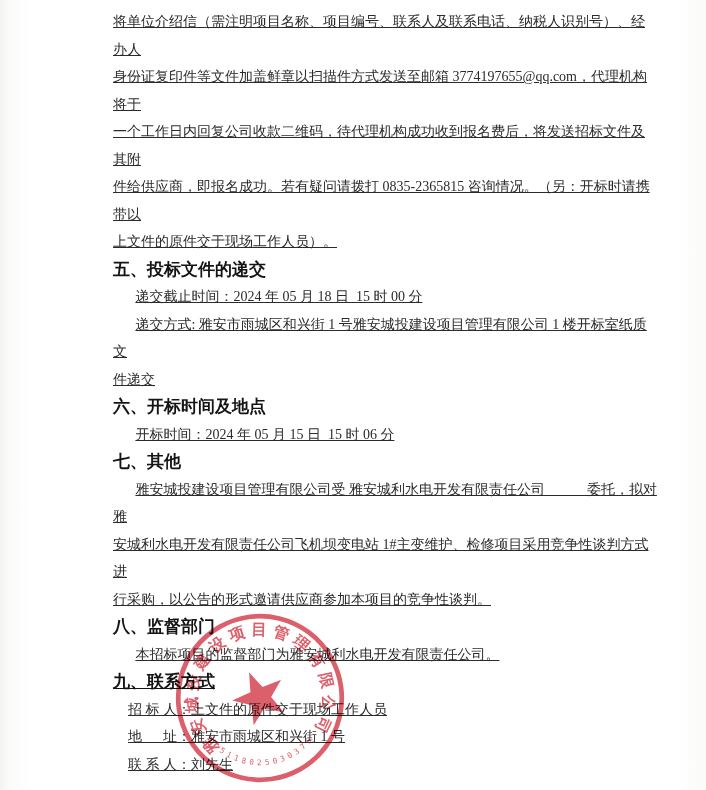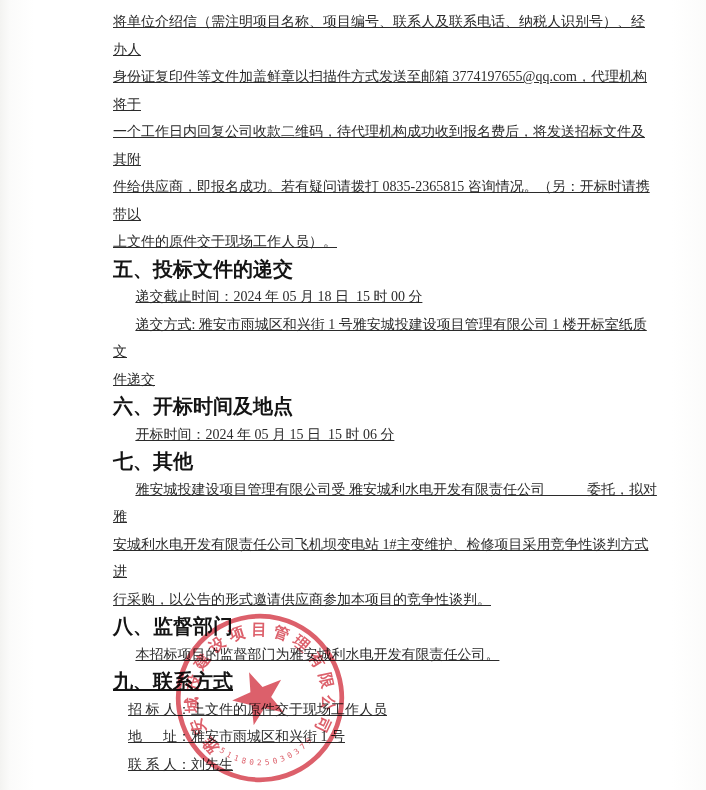--- a/index.html
+++ b/index.html
@@ -10,21 +10,21 @@
     font-family:"Liberation Serif","DejaVu Serif",serif;
     color:#2b2b2b;
   }
   .content{
     position:absolute;left:113px;top:8px;width:545px;
     font-size:14px;line-height:27.5px;
   }
   .content p{margin:0;white-space:pre-wrap;text-decoration:underline;}
   .para-indent{text-indent:1.6em;}
   h2.sec{
-    margin:0;font-size:20px;line-height:27.5px;font-weight:bold;color:#141414;
+    margin:0;font-size:17px;line-height:27.5px;font-weight:bold;color:#141414;
     font-family:"Liberation Sans","DejaVu Sans",sans-serif;
     white-space:pre-wrap;
   }
   .h6{margin-top:-8px;}
   .h7{margin-top:-6px;}
   .h8{margin-top:-6px;}
   .h9{margin-top:-7px;text-decoration:underline;}
   .mt4n{margin-top:-4px;}
   .contact-block{padding-left:15px;}
   .contact-row{white-space:pre-wrap;}

